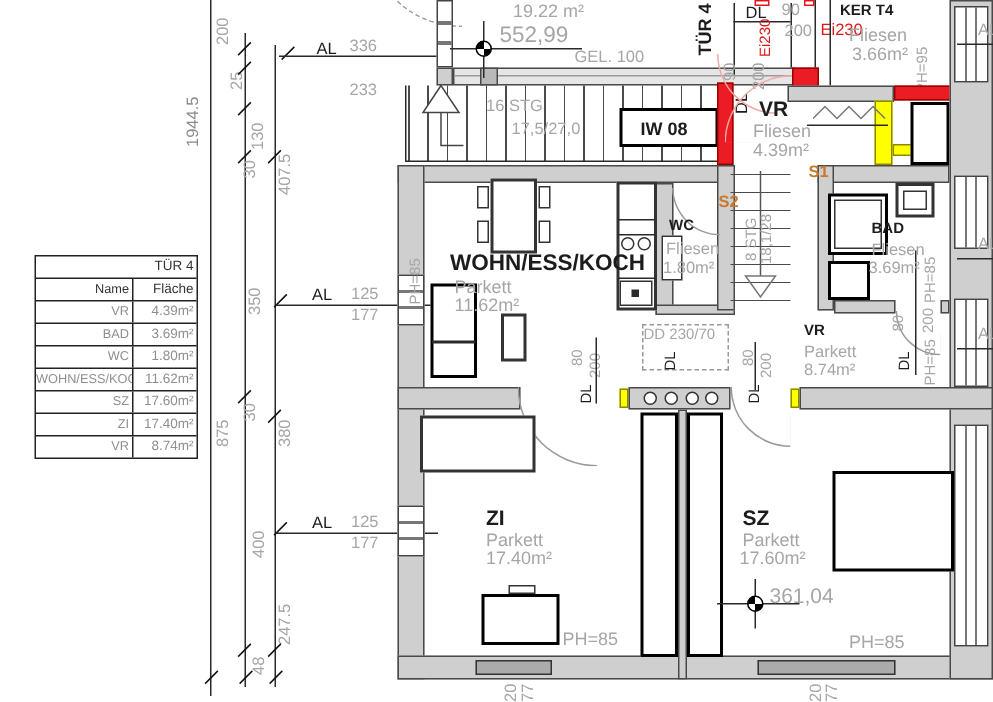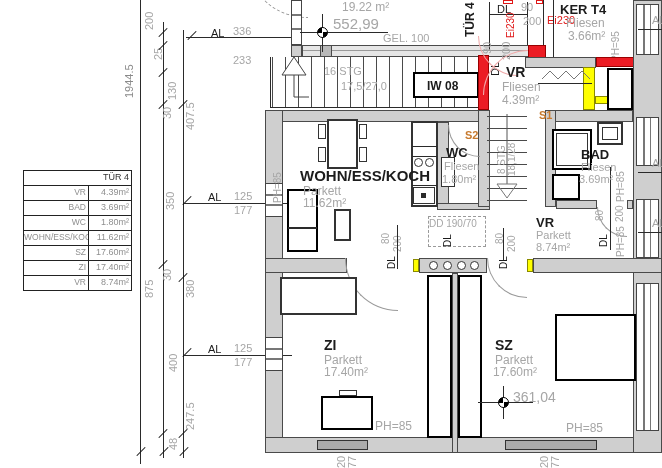--- a/index.html
+++ b/index.html
@@ -1,21 +1,21 @@
 <!DOCTYPE html>
 <html><head>
 <meta charset="utf-8">
 <style>
   html,body{margin:0;padding:0;background:#fff;}
   #plan{position:relative;width:662px;height:468px;background:#fff;overflow:hidden;
         font-family:"Liberation Sans", sans-serif;}
   .t{position:absolute;font-size:11px;color:#a6a6a6;white-space:nowrap;line-height:1;}
   .dk{color:#1c1c1c}
   .b{font-weight:700}
-  .s10{font-size:10px}.s12{font-size:12px}.s13{font-size:13px}.s14{font-size:14px}.s15{font-size:15px}
+  .s10{font-size:10px}.s12{font-size:12px}.s13{font-size:10px}.s14{font-size:14px}.s15{font-size:15px}
   .or{color:#c77a2e}
   .rd{color:#e01818}
   .gy2{color:#8a8a8a}
   .vt{transform:rotate(-90deg);transform-origin:0 0;}
   .wall{position:absolute;background:#cfcfcf;border:1px solid #4a4a4a;box-sizing:border-box}
   .red{background:#ec1c24;border-color:#990000}
   .yel{background:#ffff00;border-color:#8a8a00}
   .ln{position:absolute;background:#2a2a2a}
   .gln{background:#9a9a9a}
   .dot{position:absolute;border-top:1px dotted #999;background:none}
@@ -95,20 +95,24 @@
   <div class="ln" style="left:184px;top:355px;width:108px;height:1px"></div>
   <div class="t dk" style="left:208px;top:344px">AL</div>
   <div class="t" style="left:234px;top:343px">125</div>
   <div class="t" style="left:234px;top:357px">177</div>
 
   <div class="tbl">
     <div class="tr first">
       <div class="c2 th">TÜR 4</div>
     </div>
     <div class="tr">
+      <div class="c1 th">Name</div>
+      <div class="c2 th">Fläche</div>
+    </div>
+    <div class="tr">
         <div class="c1">VR</div>
         <div class="c2">4.39m²</div>
       </div>
     <div class="tr">
         <div class="c1">BAD</div>
         <div class="c2">3.69m²</div>
       </div>
     <div class="tr">
         <div class="c1">WC</div>
         <div class="c2">1.80m²</div>
@@ -262,21 +266,21 @@
   <div class="t vt s10" style="left:495px;top:244px">80</div>
   <div class="t vt s10" style="left:507px;top:252px">200</div>
   <div class="ln" style="left:503px;top:228px;width:1px;height:32px"></div>
 
   <div class="t vt s10" style="left:595px;top:221px">80</div>
   <div class="t vt s10" style="left:615px;top:222px">200</div>
   <div class="t vt dk s10" style="left:599px;top:247px">DL</div>
   <div class="ln" style="left:610px;top:167px;width:1px;height:83px"></div>
 
   <div class="dashb" style="left:428px;top:216px;width:58px;height:31px"></div>
-  <div class="t s10" style="left:429px;top:219px">DD 190/70</div>
+  <div class="t s10" style="left:429px;top:219px">DD 230/70</div>
   <div class="t vt dk s10" style="left:443px;top:247px">DL</div>
   <div class="t vt dk s10" style="left:387px;top:269px">DL</div>
   <div class="t vt dk s10" style="left:499px;top:269px">DL</div>
 
   <div class="furn thin" style="left:327px;top:119px;width:31px;height:50px;border-width:2px"></div>
   <div class="furn thin" style="left:318px;top:124px;width:8px;height:15px"></div>
   <div class="furn thin" style="left:318px;top:147px;width:8px;height:15px"></div>
   <div class="furn thin" style="left:359px;top:124px;width:8px;height:15px"></div>
   <div class="furn thin" style="left:359px;top:147px;width:8px;height:15px"></div>
   <div class="furn" style="left:287px;top:189px;width:31px;height:63px"></div>
@@ -305,21 +309,21 @@
   <div class="furn" style="left:321px;top:396px;width:52px;height:34px"></div>
   <div class="furn" style="left:555px;top:314px;width:81px;height:67px"></div>
 
   <div class="t dk b s15" style="left:300px;top:168px">WOHN/ESS/KOCH</div>
   <div class="t s12" style="left:303px;top:185px">Parkett</div>
   <div class="t s12" style="left:303px;top:197px">11.62m²</div>
 
   <div class="t dk b s13" style="left:446px;top:146px">WC</div>
   <div class="t" style="left:444px;top:161px">Fliesen</div>
   <div class="t" style="left:442px;top:174px">1.80m²</div>
-  <div class="t or b" style="left:465px;top:130px">S2</div>
+  <div class="t or b" style="left:479px;top:130px">S2</div>
   <div class="t or b" style="left:539px;top:110px">S1</div>
 
   <div class="t dk b s13" style="left:581px;top:148px">BAD</div>
   <div class="t" style="left:581px;top:162px">Fliesen</div>
   <div class="t" style="left:579px;top:174px">3.69m²</div>
 
   <div class="t dk b s13" style="left:536px;top:216px">VR</div>
   <div class="t" style="left:536px;top:230px">Parkett</div>
   <div class="t" style="left:536px;top:242px">8.74m²</div>
 

